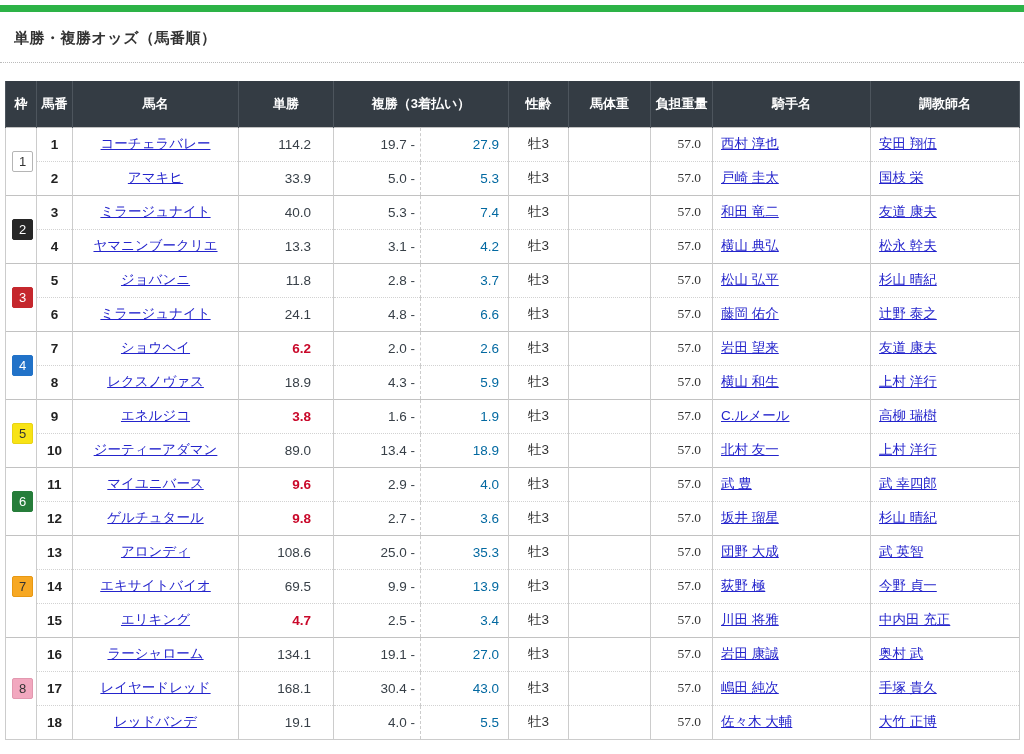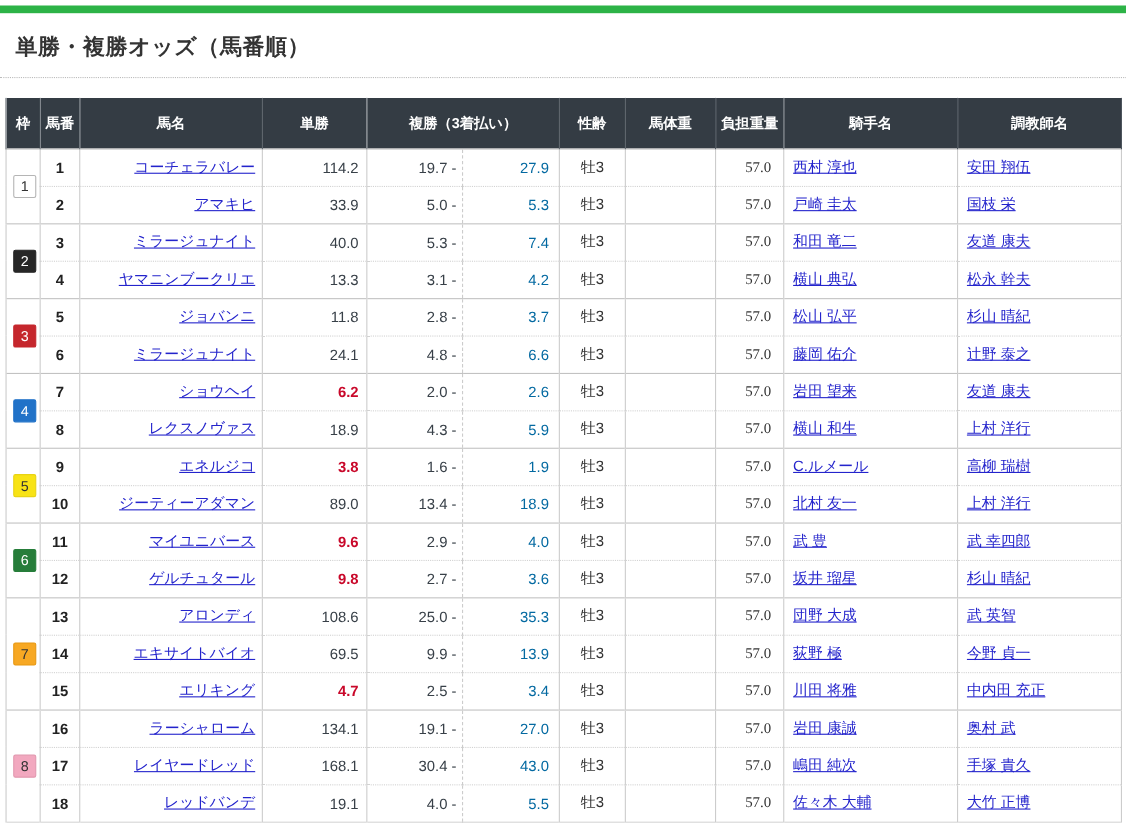--- a/index.html
+++ b/index.html
@@ -3,21 +3,21 @@
 <meta charset="utf-8">
 <style>
   * { box-sizing: border-box; margin: 0; padding: 0; }
   html,body { background:#fff; width:1024px; }
   body {
     font-family: "Liberation Sans", "DejaVu Sans", sans-serif;
     color:#333;
   }
   .accent-bar { height:7px; margin-top:5px; width:100%; }
   .page-title {
-    font-size:20px; font-weight:bold; color:#333;
+    font-size:15px; font-weight:bold; color:#333;
     margin:17px 0 14px 14px; letter-spacing:0.5px;
   }
   .title-rule { border-top:1px dotted #bbb; margin:0 0 18px 0; }
 
   table.odds {
     border-collapse:collapse; table-layout:fixed;
     width:1014px; margin-left:5px;
     font-size:13.5px;
   }
   thead th {
@@ -35,23 +35,23 @@
   tbody tr.group-start td { border-top:1px solid #c2c2c2; }
   table.odds { border-bottom:1px solid #ccc; }
 
   td.waku-cell { text-align:center; border-top:1px solid #c2c2c2; }
   .waku-box {
     display:inline-block; width:21px; height:21px; line-height:19px;
     font-size:13px; text-align:center; border:1px solid transparent;
     border-radius:2px;
   }
   td.num-cell { text-align:center; font-weight:bold; color:#222; }
-  td.name-cell { text-align:right; }
+  td.name-cell { text-align:center; }
   a.blue-link { color:var(--link,#2424cc); text-decoration:underline; cursor:pointer; }
-  td.win-cell { text-align:right; padding-right:7px; color:#384048; }
+  td.win-cell { text-align:right; padding-right:22px; color:#384048; }
   td.win-cell.hot { color:var(--hot,#c9082a); font-weight:bold; }
   td.plow-cell { text-align:right; padding-right:5px; color:#384048;
     border-right:1px dashed #ccc; }
   td.phigh-cell { text-align:right; padding-right:9px; color:#0369a1;
     border-left:none; }
   td.sex-cell { text-align:center; }
   td.wt-cell { }
   td.load-cell { text-align:right; padding-right:11px;font-family:Liberation Serif, serif; }
   td.jockey-cell, td.trainer-cell { text-align:left; padding-left:8px;margin-left:33px; }
 </style>

